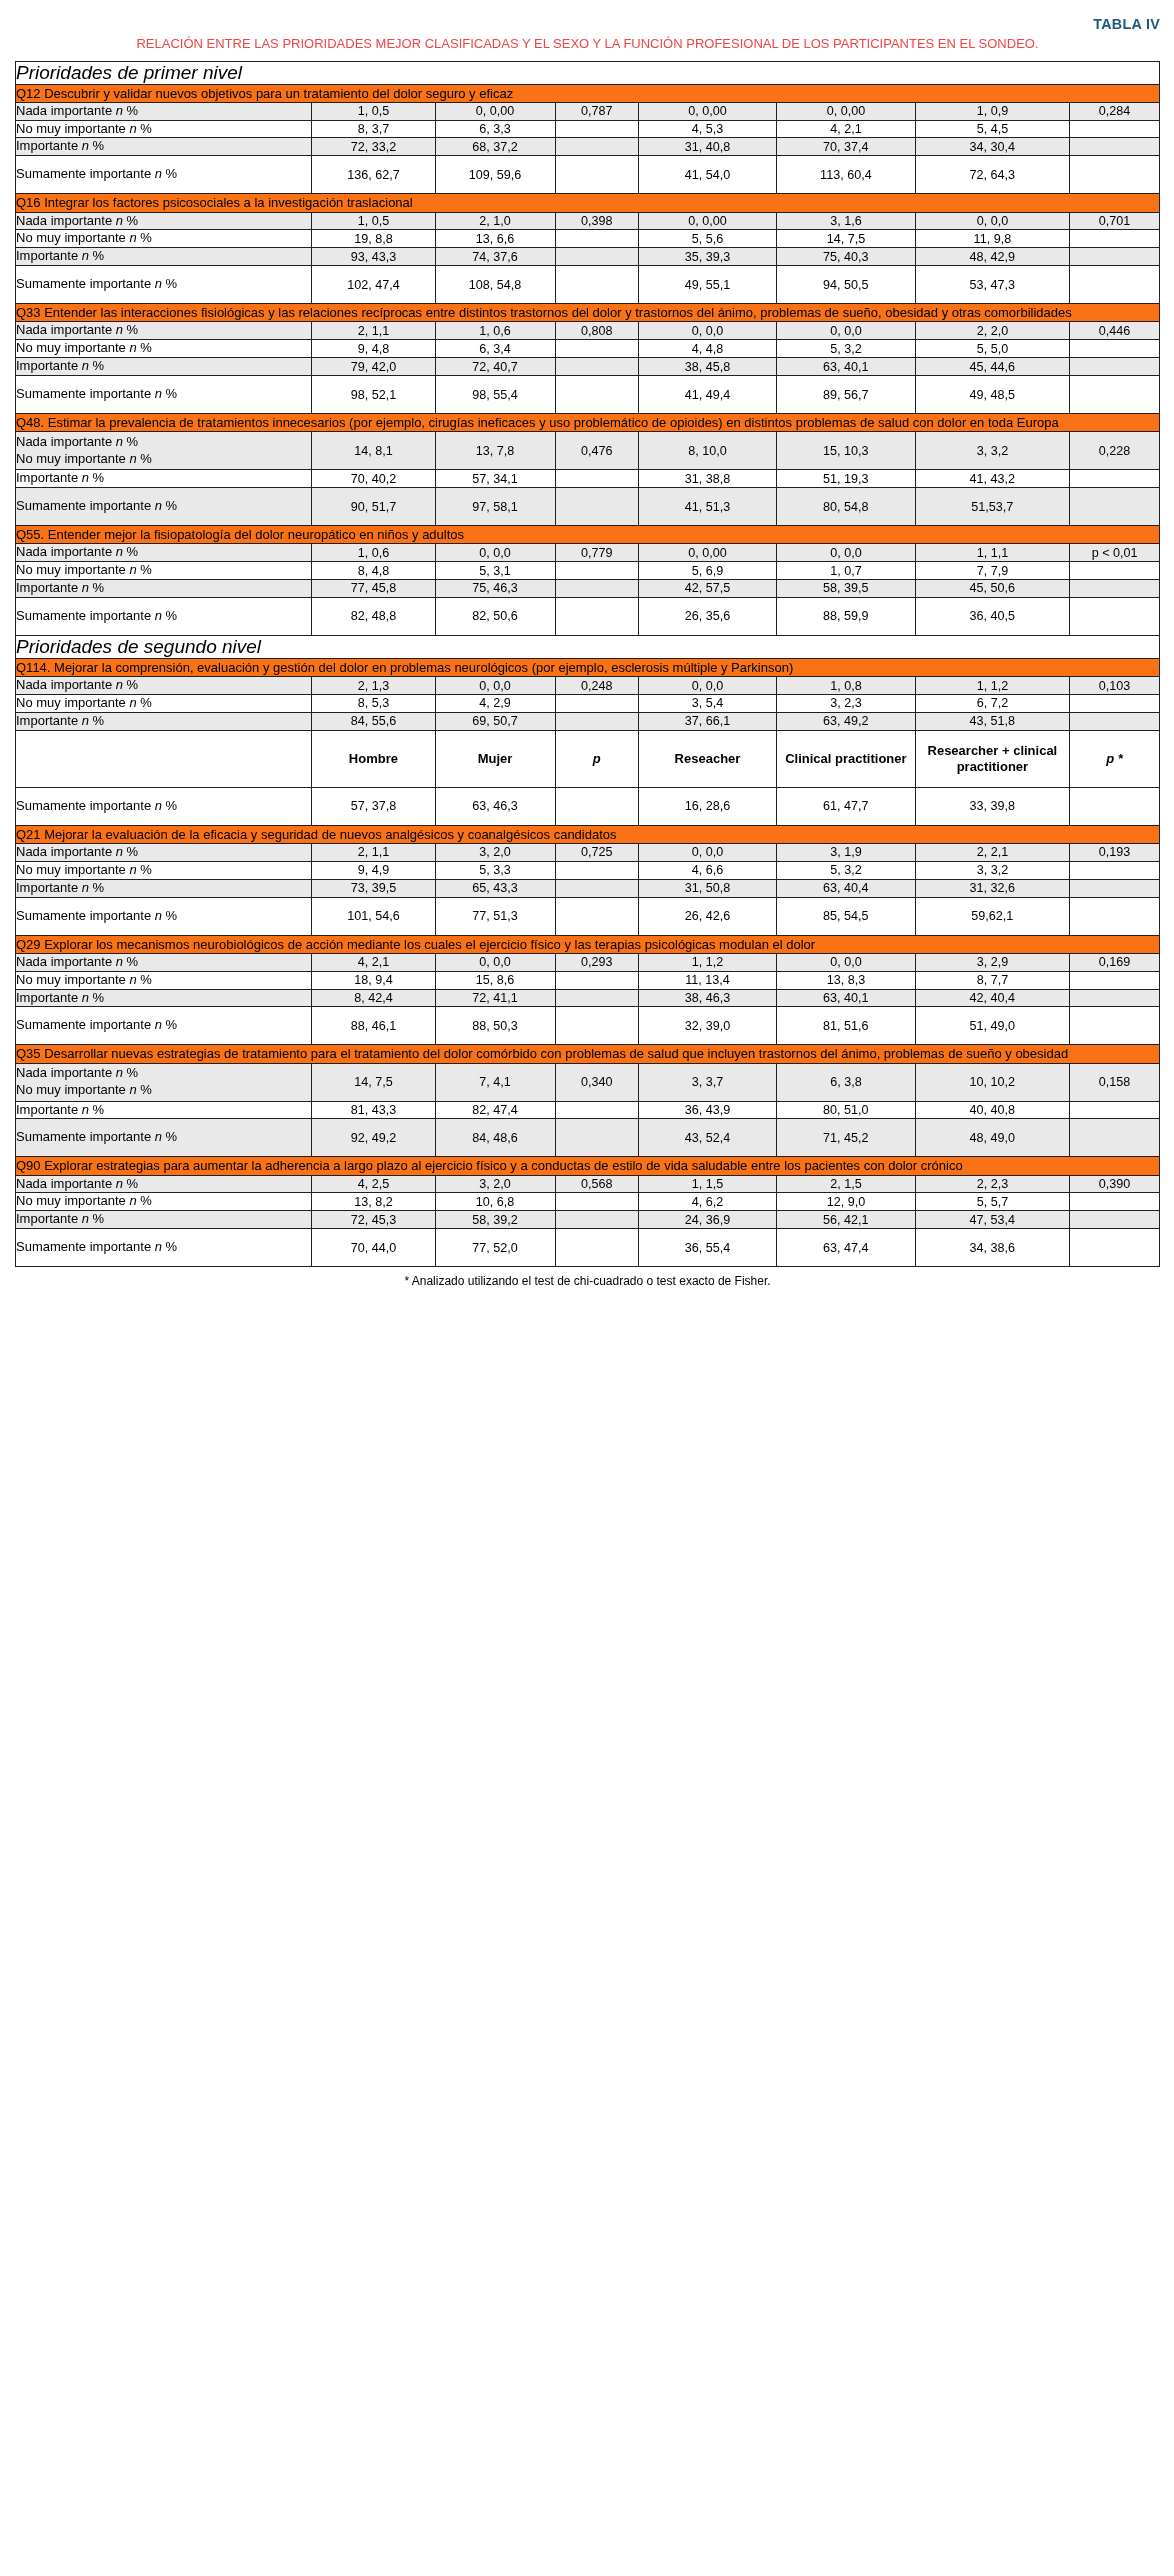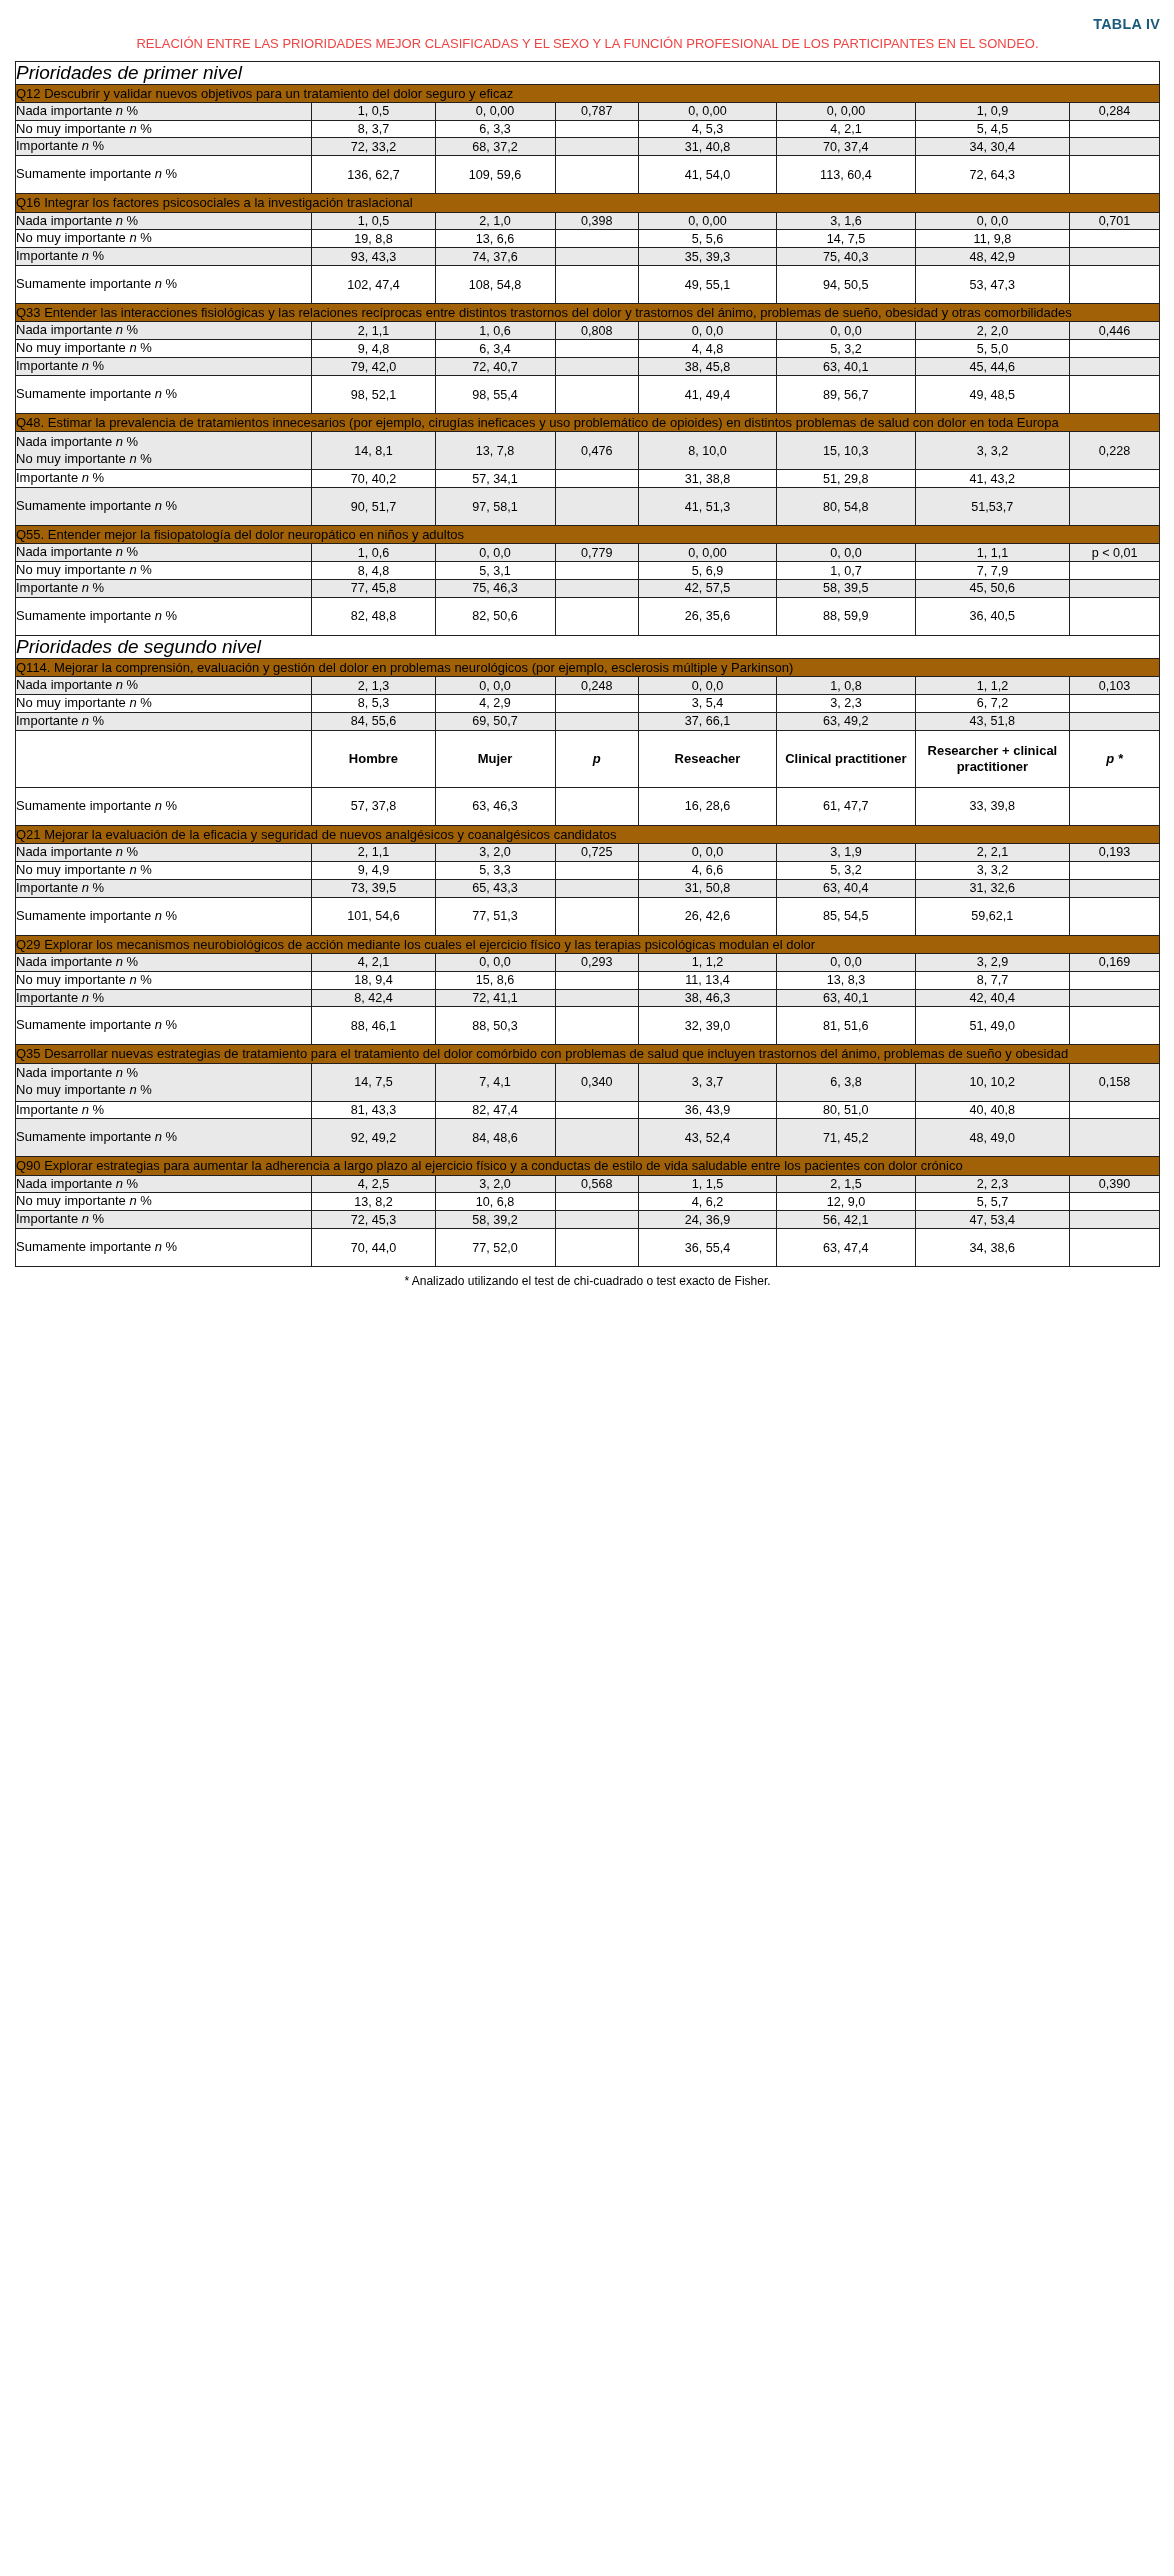--- a/index.html
+++ b/index.html
@@ -71,21 +71,21 @@
     font-weight: bold;
   }
   .section-row td {
     background: #ffffff;
     font-style: italic;
     font-size: 19px;
     padding: 5.1px 6.8px;
     text-align: left;
   }
   .question-row td {
-    background: #a16207;
+    background: #f97316;
     font-size: 13px;
     padding: 5.1px 6.8px;
     text-align: left;
     line-height: 1.32;
   }
   .lbl {
     padding: 5.1px 6.8px 5.1px 15px;
     text-align: left;
     font-size: 13px;
     line-height: 1.3;
@@ -270,21 +270,21 @@
           <td class="val">15, 10,3</td>
           <td class="val">3, 3,2</td>
           <td class="val">0,228</td>
         </tr>
         <tr class="plain">
           <td class="lbl">Importante <i>n</i> %</td>
           <td class="val">70, 40,2</td>
           <td class="val">57, 34,1</td>
           <td class="val"></td>
           <td class="val">31, 38,8</td>
-          <td class="val">51, 29,8</td>
+          <td class="val">51, 19,3</td>
           <td class="val">41, 43,2</td>
           <td class="val"></td>
         </tr>
         <tr class="shade tall">
           <td class="lbl wrap">Sumamente importante <i>n</i> %</td>
           <td class="val">90, 51,7</td>
           <td class="val">97, 58,1</td>
           <td class="val"></td>
           <td class="val">41, 51,3</td>
           <td class="val">80, 54,8</td>

